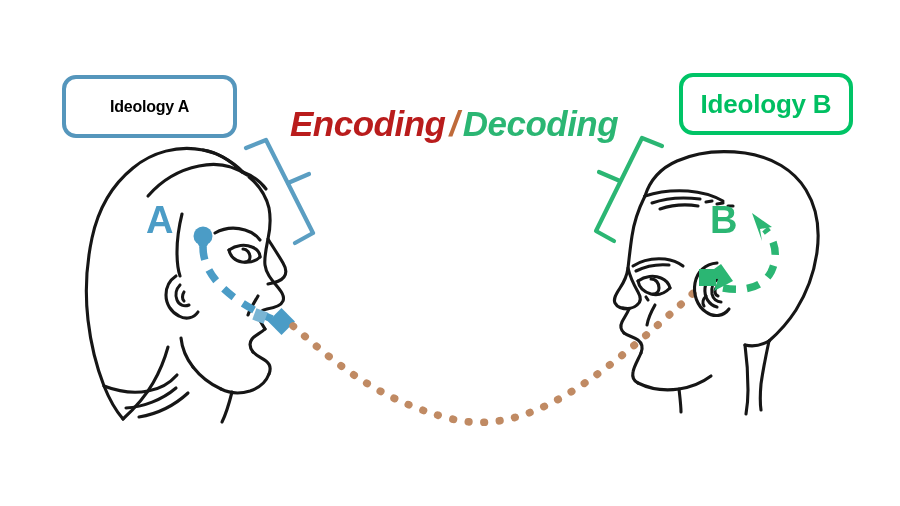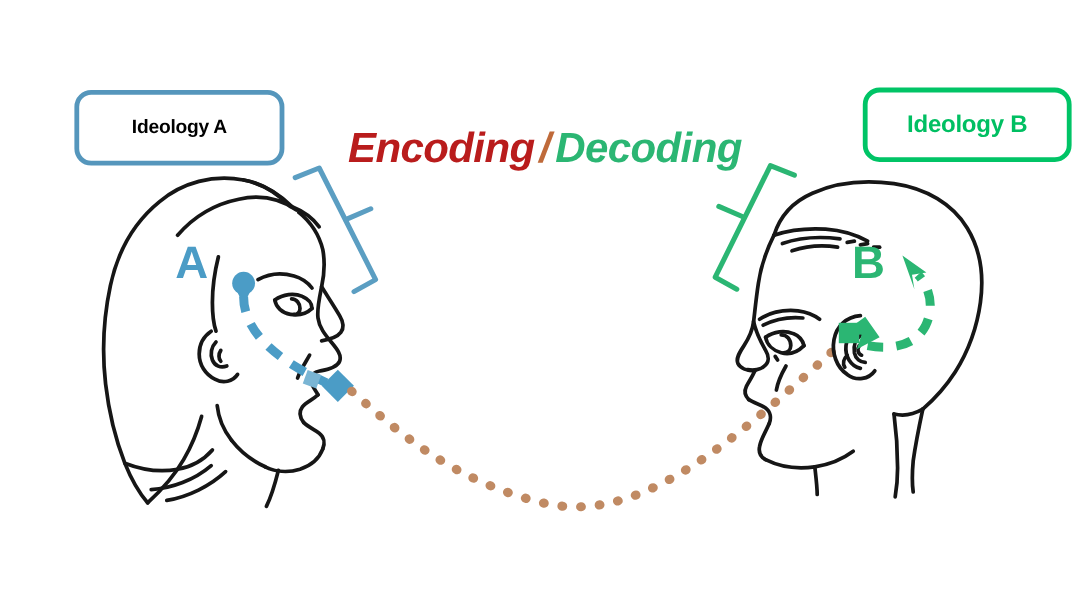--- a/index.html
+++ b/index.html
@@ -46,22 +46,21 @@
     color: #000000;
     font-size: 16px;
   }
   #label-b {
     left: 679px;
     top: 73px;
     width: 174px;
     height: 62px;
     border-color: #00c466;
     color: #00bf62;
-    font-size: 20px;
-    margin-left: 40px;
+    font-size: 26px;
   }
   #title {
     position: absolute;
     left: 290px;
     top: 101px;
     width: 350px;
     height: 46px;
     display: flex;
     align-items: center;
     justify-content: flex-start;

